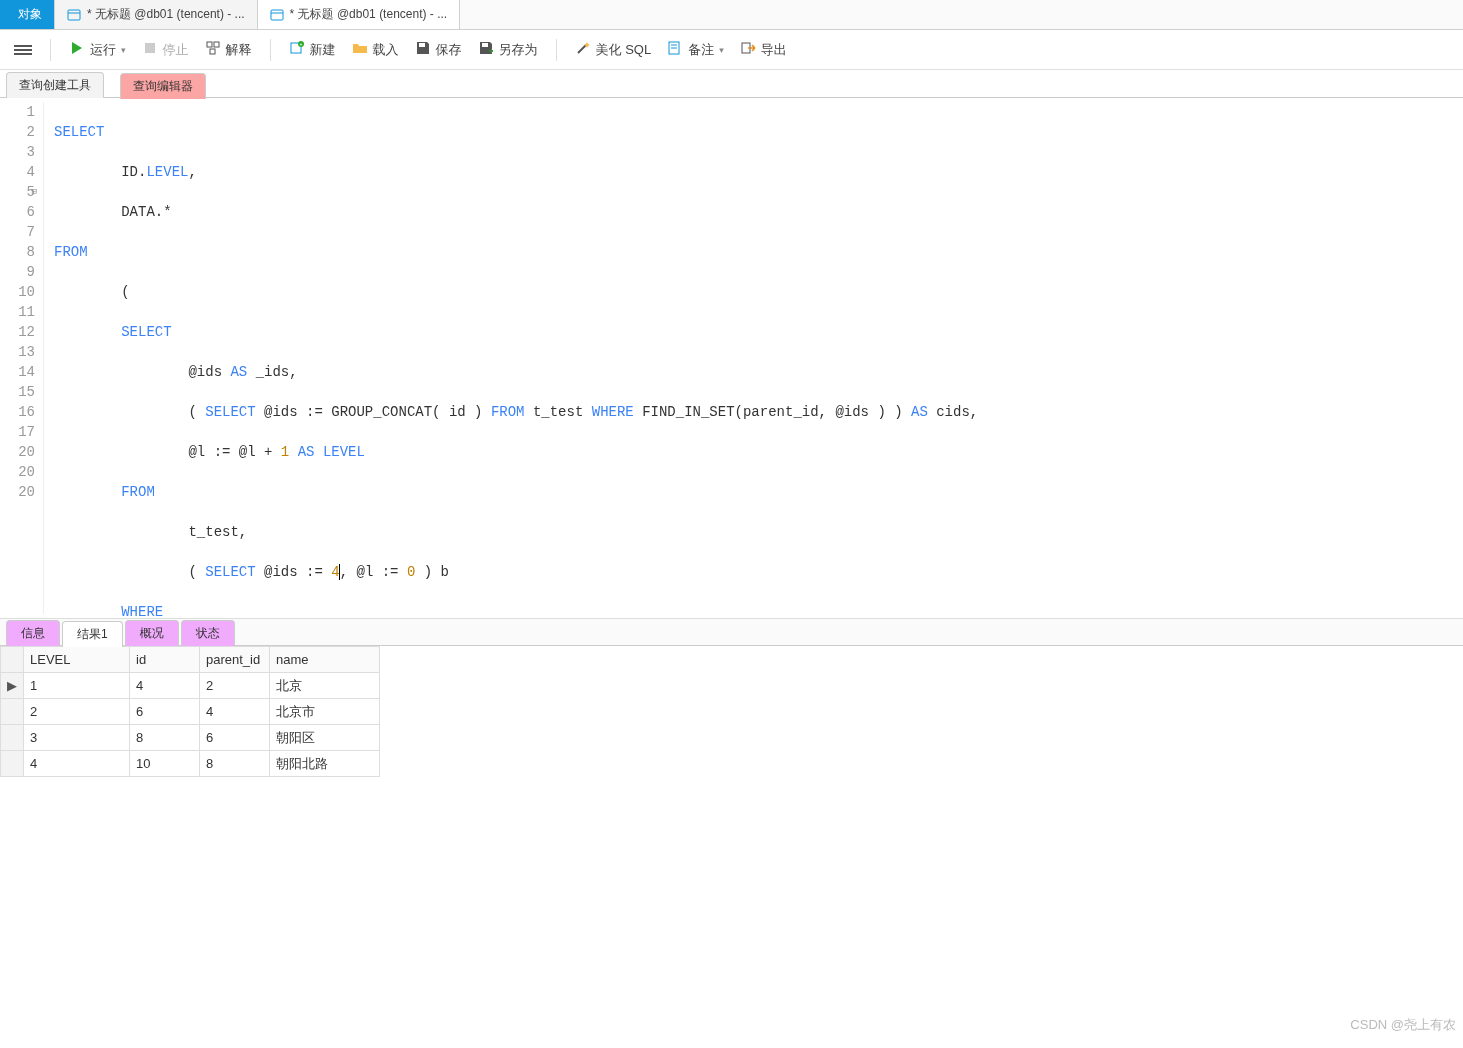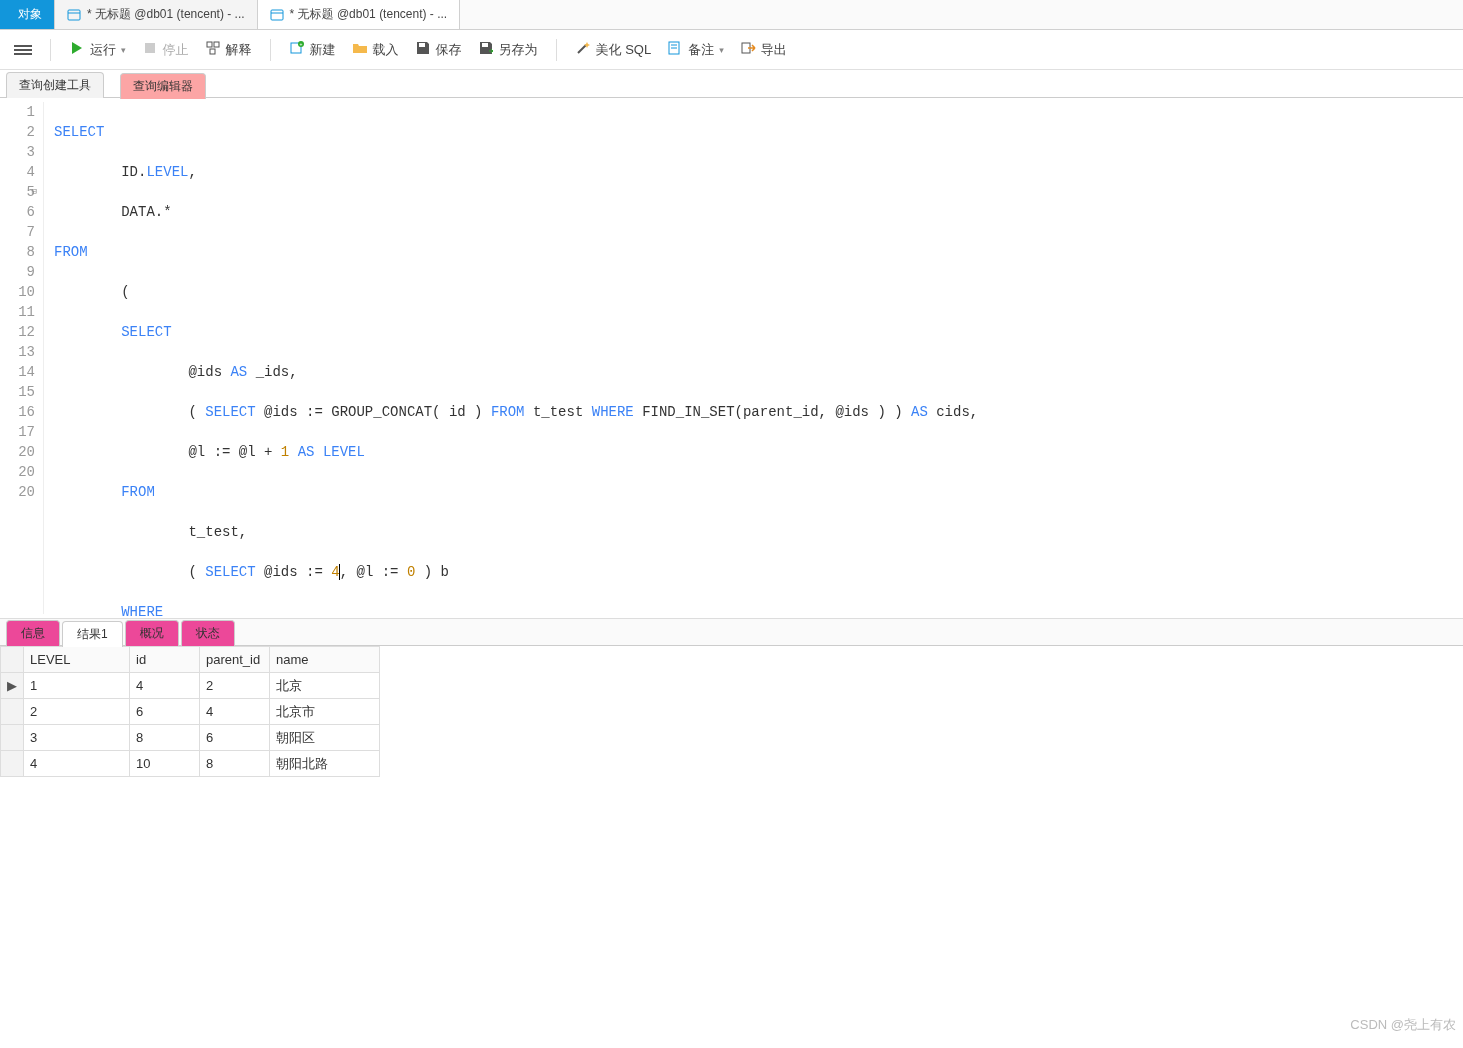--- a/index.html
+++ b/index.html
@@ -33,21 +33,21 @@
   .gutter { width: 44px; text-align:right; color:#999; padding-right: 8px; user-select:none; border-right:1px solid #eee; position:relative;}
   .gutter .fold { position:absolute; right:-2px; font-size:9px; color:#888; }
   .code { padding-left: 10px; white-space: pre; color:#333; }
   .code .kw { color:#3b82f6; }
   .code .num { color:#c08000; }
   .caret { border-left:1px solid #000; margin-left:-1px; animation: blink 1s step-end infinite;}
   @keyframes blink { 50% { opacity:0; } }
   
   
   .result-tabs { display:flex; align-items:flex-end; height:28px; padding-left:6px; border-top:1px solid #ddd; background:#fafafa;}
-  .rtab { padding:4px 14px; border:1px solid #ccc; border-bottom:none; background:#ec4899; border-radius:4px 4px 0 0; margin-right:2px; cursor:pointer; font-size:12px;}
+  .rtab { padding:4px 14px; border:1px solid #ccc; border-bottom:none; background:#f0abfc; border-radius:4px 4px 0 0; margin-right:2px; cursor:pointer; font-size:12px;}
   .rtab.active { background:#fff; position:relative; top:1px;}
   .result-tabs-border { border-bottom:1px solid #ccc; margin-top:-1px;}
 
   
   .grid { border-collapse: collapse; font-size: 13px; width: 380px; }
   .grid th, .grid td { border:1px solid #ddd; height:26px; padding:0 6px; text-align:left; }
   .grid th { background:#fafafa; font-weight:normal; }
   .grid th:first-child, .grid td.rowhdr { width:14px; background:#f3f3f3; text-align:center; color:#555;}
   .grid .num-col { width:70px;}
   .grid-wrap { padding:0 0 0 0;}

